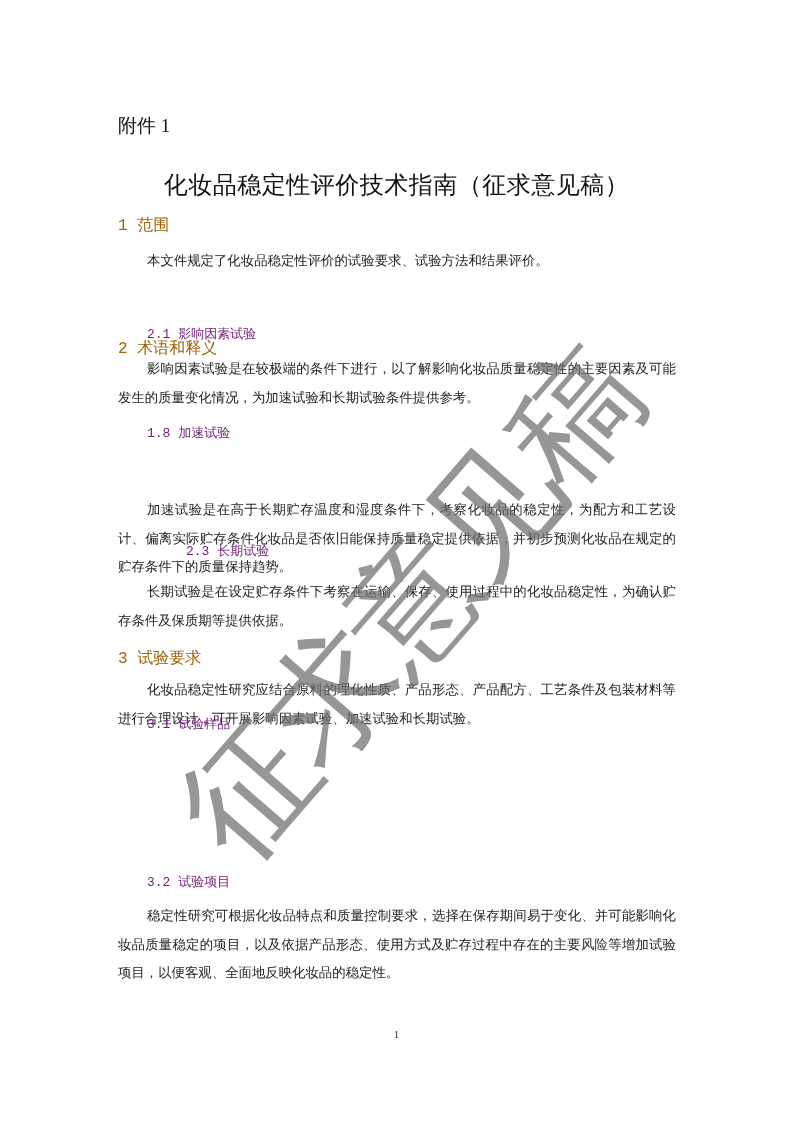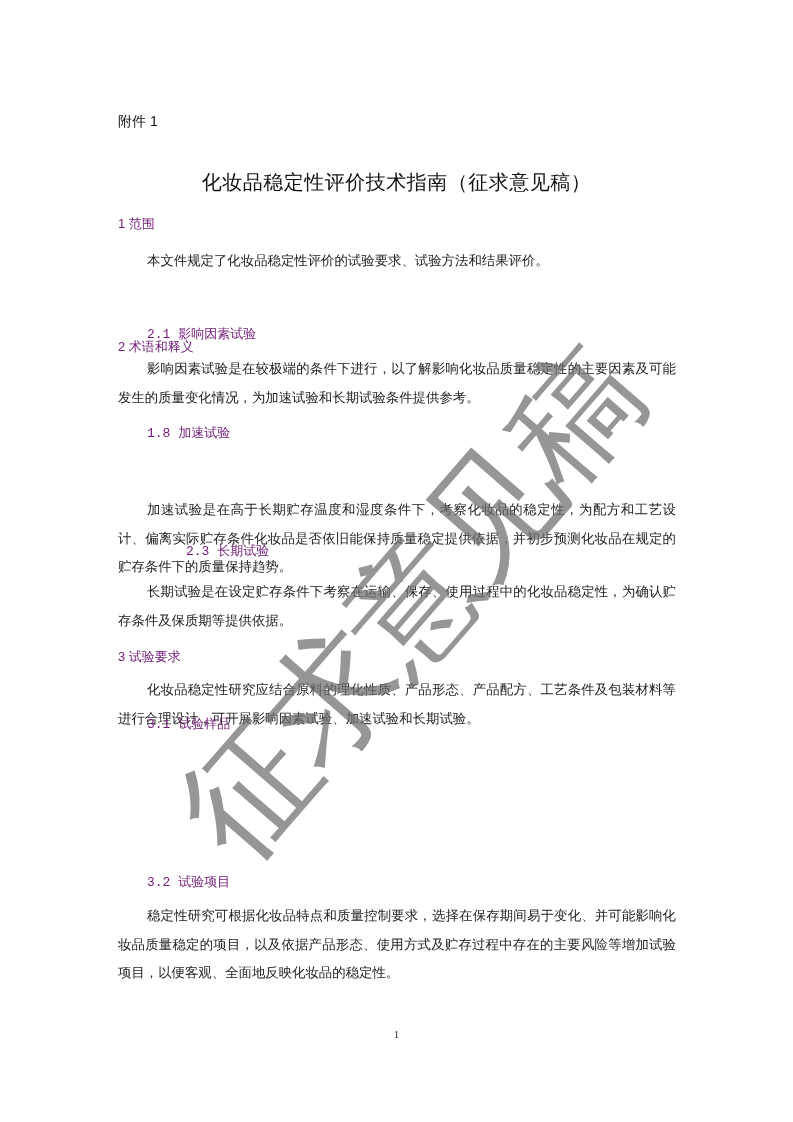--- a/index.html
+++ b/index.html
@@ -1,21 +1,21 @@
 <!DOCTYPE html>
 <html><head>
 <meta charset="utf-8">
 <style>
   html, body { margin: 0; padding: 0; background: #ffffff; }
   body { width: 793px; height: 1122px; position: relative; overflow: hidden; }
   .page { position: absolute; left: 0; top: 0; width: 793px; height: 1122px; background: #fff; color: #1a1a1a; }
   .abs { position: absolute; white-space: nowrap; }
-  .attach { left: 118px; top: 113px; font-family: Liberation Sans, sans-serif; font-size: 14px; color: #111; }
-  .title { left: 0; width: 793px; text-align: center; top: 169px; font-family: "DejaVu Sans", sans-serif; font-size: 20px; color: #111; letter-spacing: 0.5px; }
-  .h1 { left: 118px; font-family: Liberation Sans, sans-serif; font-size: 13px; color: #701a75; }
+  .attach { left: 118px; top: 113px; font-family: Liberation Serif, serif; font-size: 19px; color: #111; }
+  .title { left: 0; width: 793px; text-align: center; top: 169px; font-family: "DejaVu Sans", sans-serif; font-size: 24px; color: #111; letter-spacing: 0.5px; }
+  .h1 { left: 118px; font-family: Liberation Mono, monospace; font-size: 16px; color: #a16207; }
   .h2 { left: 147px; font-family: Liberation Mono, monospace; font-size: 13px; color: #701a75; }
   .para { position: absolute; left: 118px; width: 558px; font-family: "DejaVu Serif", serif; font-size: 13.4px; line-height: 28.5px; color: #222; text-align: justify; text-indent: 29px; }
   .pagenum { left: 0; width: 793px; text-align: center; top: 1028px; font-family: "Liberation Serif", serif; font-size: 11px; color: #333; }
   .watermark { position: absolute; left: 60px; top: 540px; width: 700px; text-align: center; transform: rotate(-49deg); transform-origin: 50% 50%; font-family: "DejaVu Sans", sans-serif; font-size: 128px; color: rgba(110,110,110,0.72); letter-spacing: -4px; pointer-events: none; white-space: nowrap; line-height: 1; }
 </style>
 </head>
 <body>
 
 <div class="page">
 

